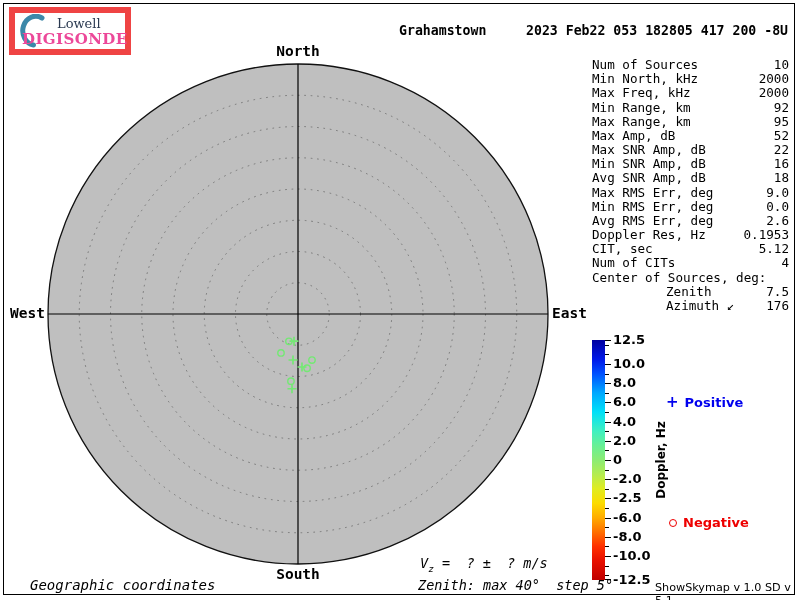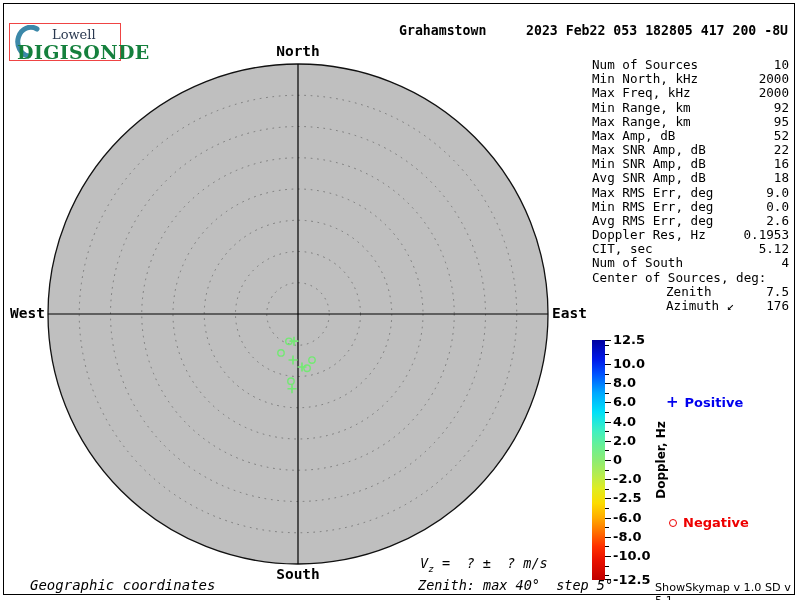--- a/index.html
+++ b/index.html
@@ -2,26 +2,26 @@
 <html><head>
 <meta charset="utf-8">
 <style>
   html,body{margin:0;padding:0;background:#fff;}
   .page{position:relative;width:800px;height:600px;background:#ffffff;overflow:hidden;
         font-family:"DejaVu Sans Mono","Liberation Mono",monospace;color:#000;}
   .frame{position:absolute;left:3px;top:3px;width:790px;height:590px;border:1px solid #000;}
   .skymap-svg{position:absolute;left:0;top:0;width:800px;height:600px;}
 
   
-  .logo-box{position:absolute;left:9px;top:23px;width:110px;height:36px;border:1px solid #ef4444;background:#fff;text-align:center;}
+  .logo-box{position:absolute;left:9px;top:7px;width:110px;height:36px;border:6px solid #ef4444;background:#fff;text-align:center;}
   .logo-crescent{position:absolute;left:2px;top:1px;}
   .logo-line1{position:absolute;left:42px;top:3px;font-family:"DejaVu Serif","Liberation Serif",serif;
               font-size:13px;color:#2A3950;}
   .logo-line2{position:absolute;left:7px;top:17px;font-family:"DejaVu Serif","Liberation Serif",serif;
-              font-size:19px;font-weight:bold;color:#15803d;letter-spacing:.4px;}
+              font-size:15px;font-weight:bold;color:#ec4899;letter-spacing:.4px;}
 
   
   .hdr{position:absolute;left:399px;white-space:pre;font-weight:bold;font-size:13.2px;line-height:16px;}
   .hdr1{top:7px;} .hdr2{top:23px;}
 
   
   .compass{position:absolute;font-weight:bold;font-size:14.5px;}
   .north{left:298px;top:43px;transform:translateX(-50%);}
   .south{left:298px;top:566px;transform:translateX(-50%);}
   .west{left:45px;top:305px;transform:translateX(-100%);}
@@ -109,21 +109,21 @@
       <div class="param-row"><span class="param-label">Max Range, km</span><span class="param-value">95</span></div>
       <div class="param-row"><span class="param-label">Max Amp, dB</span><span class="param-value">52</span></div>
       <div class="param-row"><span class="param-label">Max SNR Amp, dB</span><span class="param-value">22</span></div>
       <div class="param-row"><span class="param-label">Min SNR Amp, dB</span><span class="param-value">16</span></div>
       <div class="param-row"><span class="param-label">Avg SNR Amp, dB</span><span class="param-value">18</span></div>
       <div class="param-row"><span class="param-label">Max RMS Err, deg</span><span class="param-value">9.0</span></div>
       <div class="param-row"><span class="param-label">Min RMS Err, deg</span><span class="param-value">0.0</span></div>
       <div class="param-row"><span class="param-label">Avg RMS Err, deg</span><span class="param-value">2.6</span></div>
       <div class="param-row"><span class="param-label">Doppler Res, Hz</span><span class="param-value">0.1953</span></div>
       <div class="param-row"><span class="param-label">CIT, sec</span><span class="param-value">5.12</span></div>
-      <div class="param-row"><span class="param-label">Num of South</span><span class="param-value">4</span></div>
+      <div class="param-row"><span class="param-label">Num of CITs</span><span class="param-value">4</span></div>
       <div class="param-row"><span class="param-label">Center of Sources, deg:</span><span class="param-value"></span></div>
       <div class="param-row indent"><span class="param-label">Zenith</span><span class="param-value">7.5</span></div>
       <div class="param-row indent"><span class="param-label">Azimuth ↙</span><span class="param-value">176</span></div>
     </div>
 
   <div class="colorbar-wrap">
     <div class="colorbar" style="background: linear-gradient(rgb(0, 0, 160) 0%, rgb(0, 24, 232) 8%, rgb(0, 80, 255) 14%, rgb(0, 168, 255) 22%, rgb(0, 224, 248) 30%, rgb(64, 240, 192) 38%, rgb(104, 240, 150) 44%, rgb(140, 236, 116) 50%, rgb(180, 236, 80) 56%, rgb(224, 236, 32) 62%, rgb(252, 220, 0) 68%, rgb(255, 172, 0) 74%, rgb(255, 112, 0) 80%, rgb(255, 48, 0) 86%, rgb(232, 16, 0) 92%, rgb(192, 0, 0) 100%);"></div>
   <div class="cb-tick" style="left: 13px; width: 6px; top: 0px;"></div>
       <div class="cb-label" style="top: -7px;">12.5</div>
       <div class="cb-tick" style="left: 13px; width: 6px; top: 24px;"></div>

